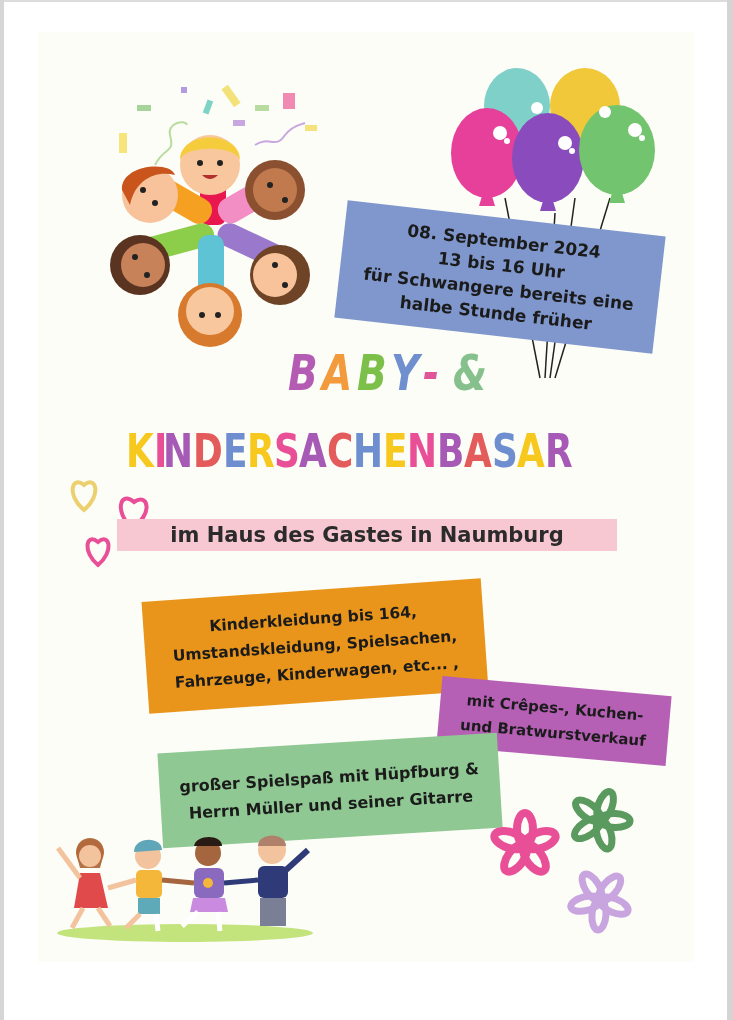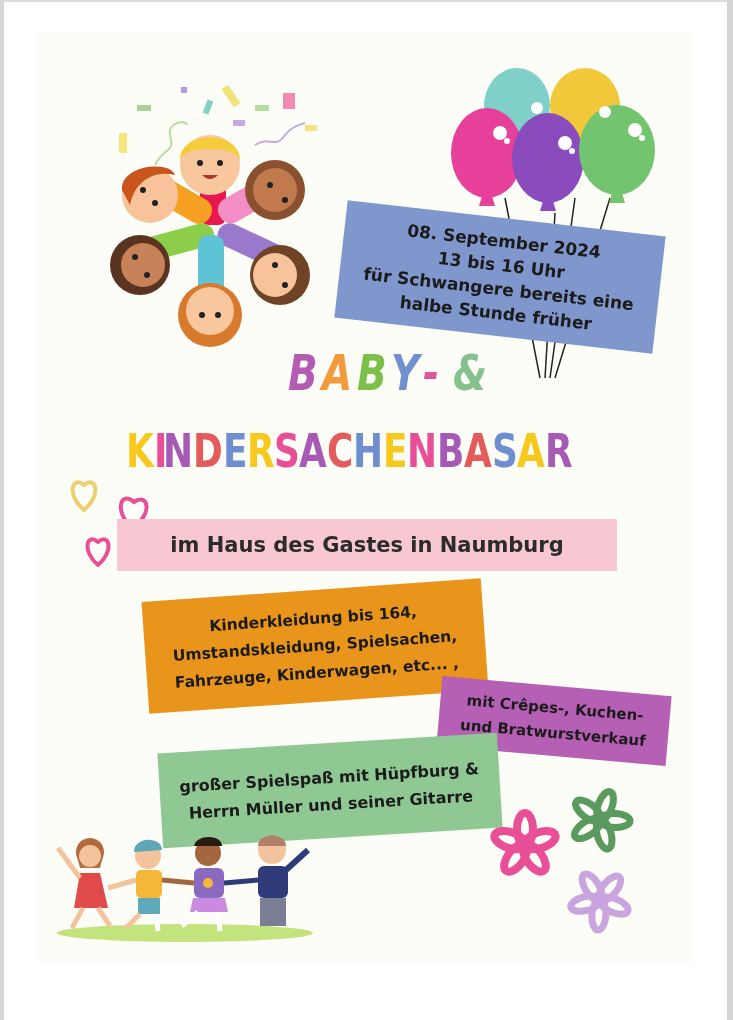--- a/index.html
+++ b/index.html
@@ -20,21 +20,21 @@
   .date-box { left: 340px; top: 218px; width: 320px; height: 118px; background: #7f97cc;
               transform: rotate(6.5deg); transform-origin: center; font-size: 17px; line-height: 24px; }
   .date-box .inner { display: flex; flex-direction: column; align-items: center; }
 
   .title-baby { left: 288px; top: 344px; font-size: 50px; font-weight: bold; letter-spacing: 4px;
                 font-family: "DejaVu Sans", sans-serif; font-style: italic; }
   .title-main { left: 126px; top: 424px; font-size: 46px; font-weight: bold; letter-spacing: 0px;
                 font-family: "DejaVu Sans", sans-serif; white-space: nowrap; text-align: right; }
   .title-main span, .title-baby span { display: inline-block; transform: scaleX(0.78); transform-origin: left; margin-right: -8px; }
 
-  .venue-box { left: 117px; top: 519px; width: 500px; height: 52px; background: #f8c8d2;
+  .venue-box { left: 117px; top: 519px; width: 500px; height: 32px; background: #f8c8d2;
                font-size: 21px; color: #2b2b2b; }
 
   .items-box { left: 145px; top: 590px; width: 340px; height: 112px; background: #e9951c;
                transform: rotate(-4deg); font-size: 15.5px; line-height: 27px; }
   .food-box { left: 439px; top: 686px; width: 230px; height: 70px; background: #b55fb5;
               transform: rotate(5deg); font-size: 15px; line-height: 25px; }
   .fun-box { left: 160px; top: 743px; width: 340px; height: 95px; background: #8fc893;
              transform: rotate(-3.5deg); font-size: 16px; line-height: 27px; }
   .stack { display: flex; flex-direction: column; align-items: center; }
 </style>

